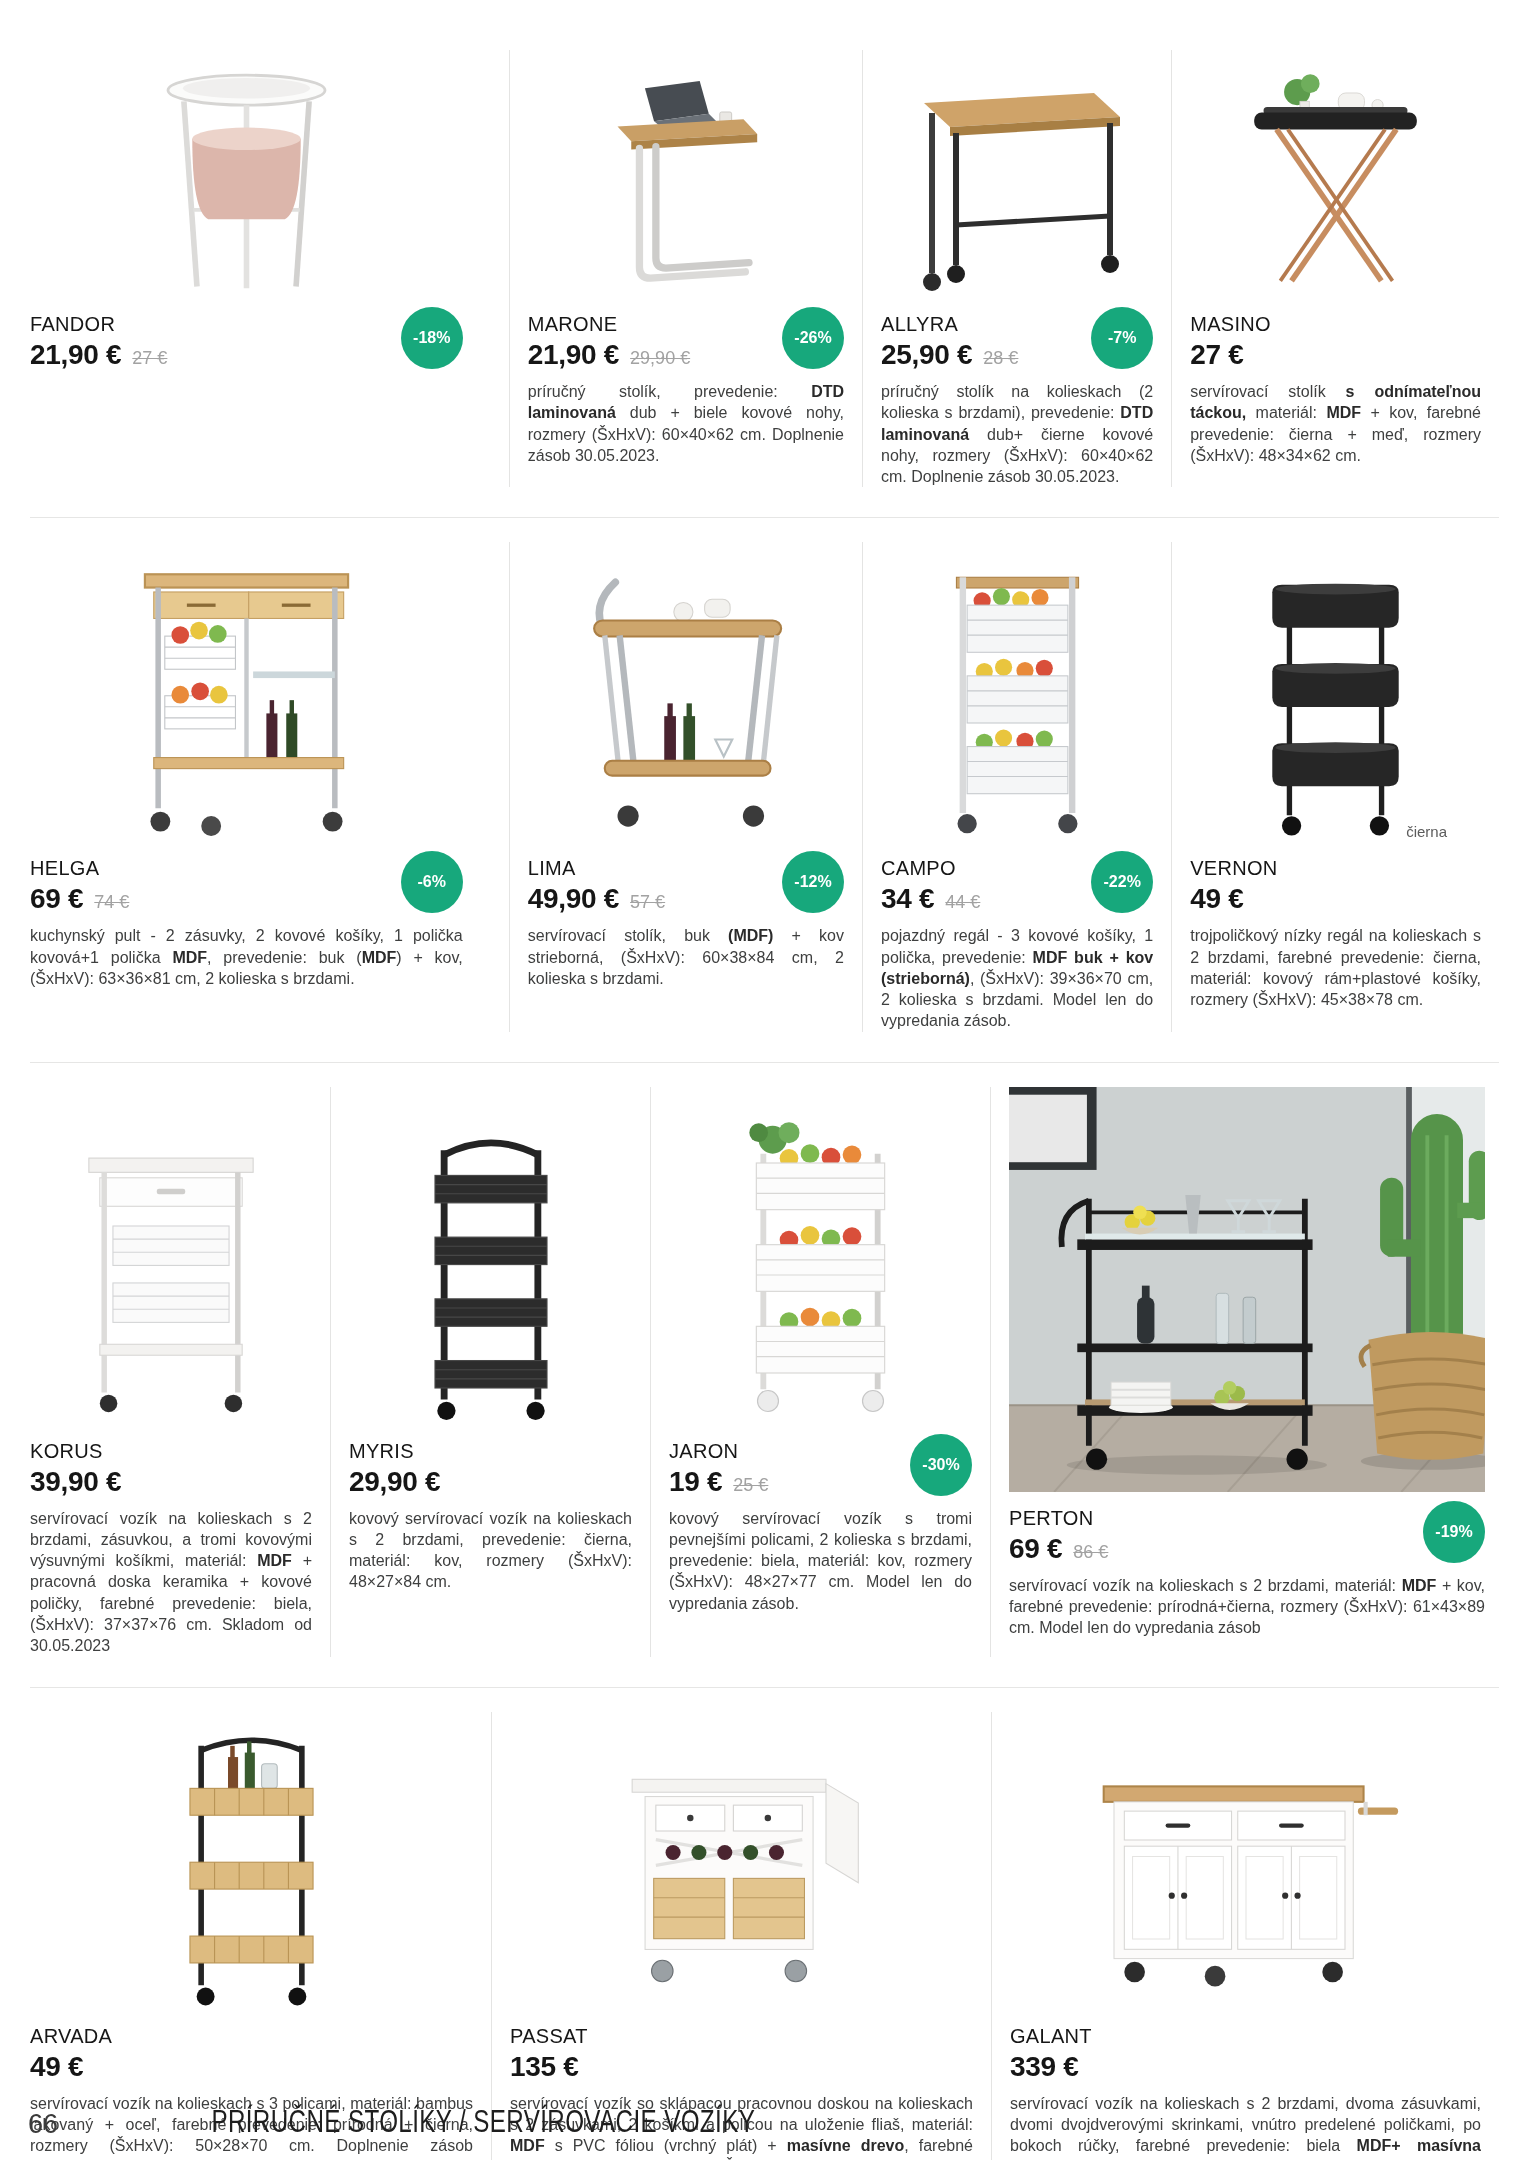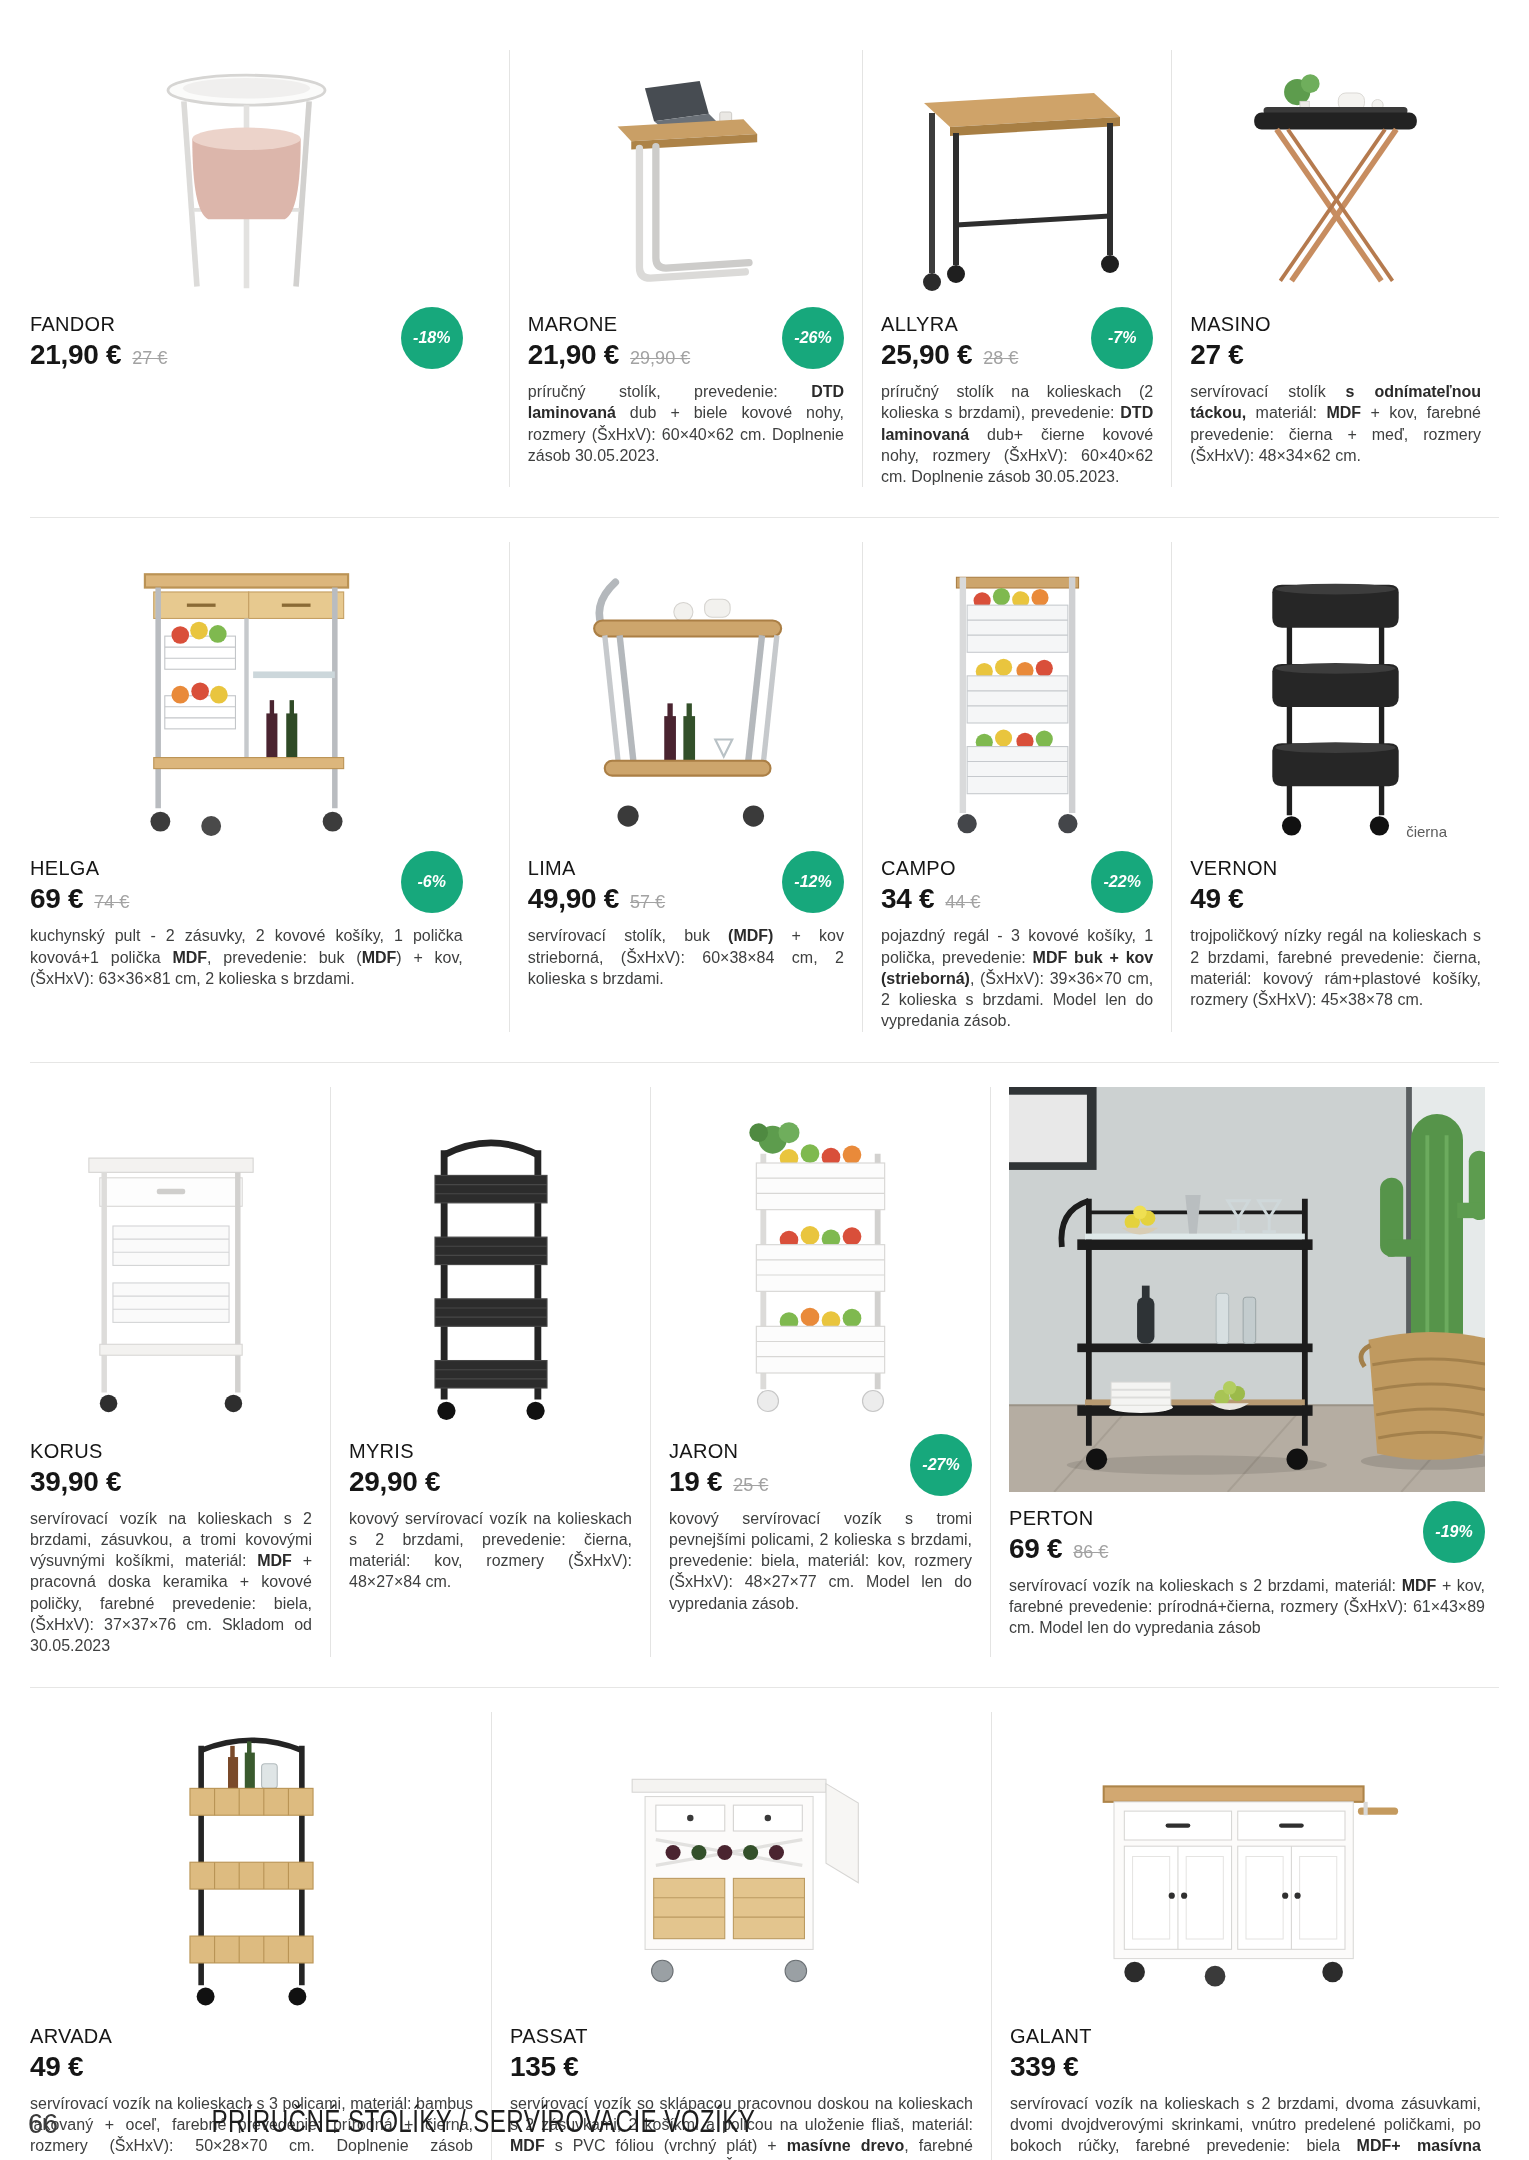--- a/index.html
+++ b/index.html
@@ -21,21 +21,21 @@
   .cell-photo .pimg svg { width:100%; height:100%; max-height:none; }
   .pinfo { position:relative; margin-top:15px; }
   .pname { font-size:20px; font-weight:400; color:#161616; letter-spacing:.3px; }
   .priceline { display:flex; align-items:baseline; margin:3px 0 10px; }
   .price { font-size:28px; font-weight:700; color:#161616; letter-spacing:-.3px; }
   .old-price { font-size:18px; color:#a2a2a2; text-decoration:line-through; margin-left:11px; }
   .desc { font-size:16px; line-height:1.33; color:#3e3f3f; text-align:justify; }
   .desc b { font-weight:700; color:#2a2a2a; }
   .badge { position:absolute; top:-6px; right:0; width:62px; height:62px; border-radius:50%;
            background:#17a87c; color:#fff; font-size:16px; font-weight:700;
-           display:flex; align-items:center; justify-content:center;font-style:italic; }
+           display:flex; align-items:center; justify-content:center; }
   .img-caption { position:absolute; right:34px; bottom:2px; font-size:15px; color:#5c5c5c; }
   .footer { position:absolute; left:28px; right:30px; bottom:20px;
             display:flex; justify-content:flex-start; align-items:flex-end; }
   .page-num { font-size:27px; color:#3a3a3a; }
   .footer-title { font-size:31px; font-weight:400; color:#1e1e1e; letter-spacing:.5px;
                   transform:scaleX(.78); transform-origin:right bottom; white-space:nowrap; }
   
   .r1 .c1, .r2 .c1 { width:460px; }
   .r1 .c2, .r2 .c2 { width:360px;margin-left:28px; }
   .r1 .c3, .r2 .c3 { width:315px; }
@@ -417,21 +417,21 @@
           <g fill="#fcfcfc" stroke="#d8d7d5">
               <rect x="50" y="176" width="110" height="40"></rect>
               <line x1="50" y1="189" x2="160" y2="189"></line>
               <line x1="50" y1="202" x2="160" y2="202"></line>
             </g>
           <circle cx="60" cy="240" r="9" fill="#ececec" stroke="#c7c7c7"></circle>
             <circle cx="150" cy="240" r="9" fill="#ececec" stroke="#c7c7c7"></circle>
         </svg>
       </div>
       <div class="pinfo">
-        <div class="badge" style="background: rgb(23, 168, 124);">-27%</div>
+        <div class="badge" style="background: rgb(23, 168, 124);">-30%</div>
         <h3 class="pname">JARON</h3>
         <div class="priceline">
           <span class="price">19 €</span>
           <span class="old-price">25 €</span>
         </div>
         <p class="desc"><span>kovový servírovací vozík s tromi pevnejšími policami, 2 kolieska s brzdami, prevedenie: biela, materiál: kov, rozmery (ŠxHxV): 48×27×77 cm. Model len do vypredania zásob.</span></p>
       </div>
     </article>
 
     <article class="cell c4 cell-photo">

